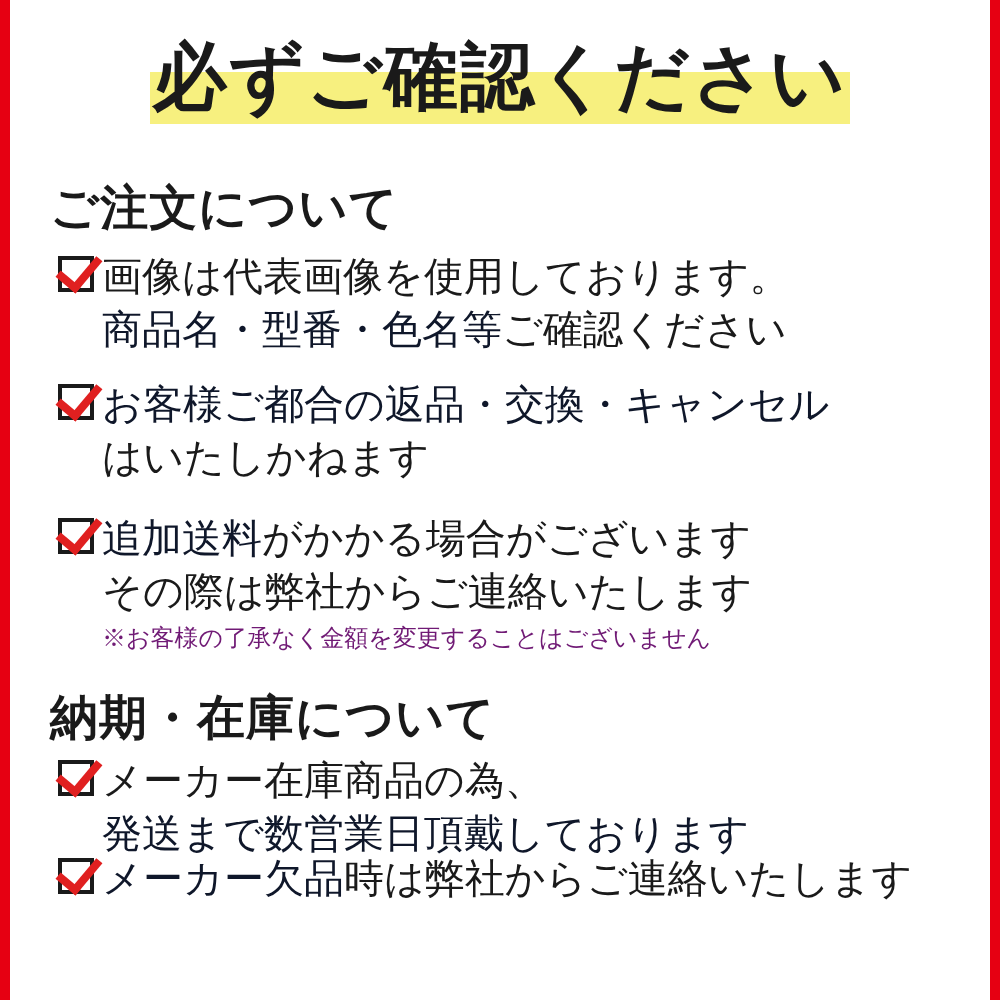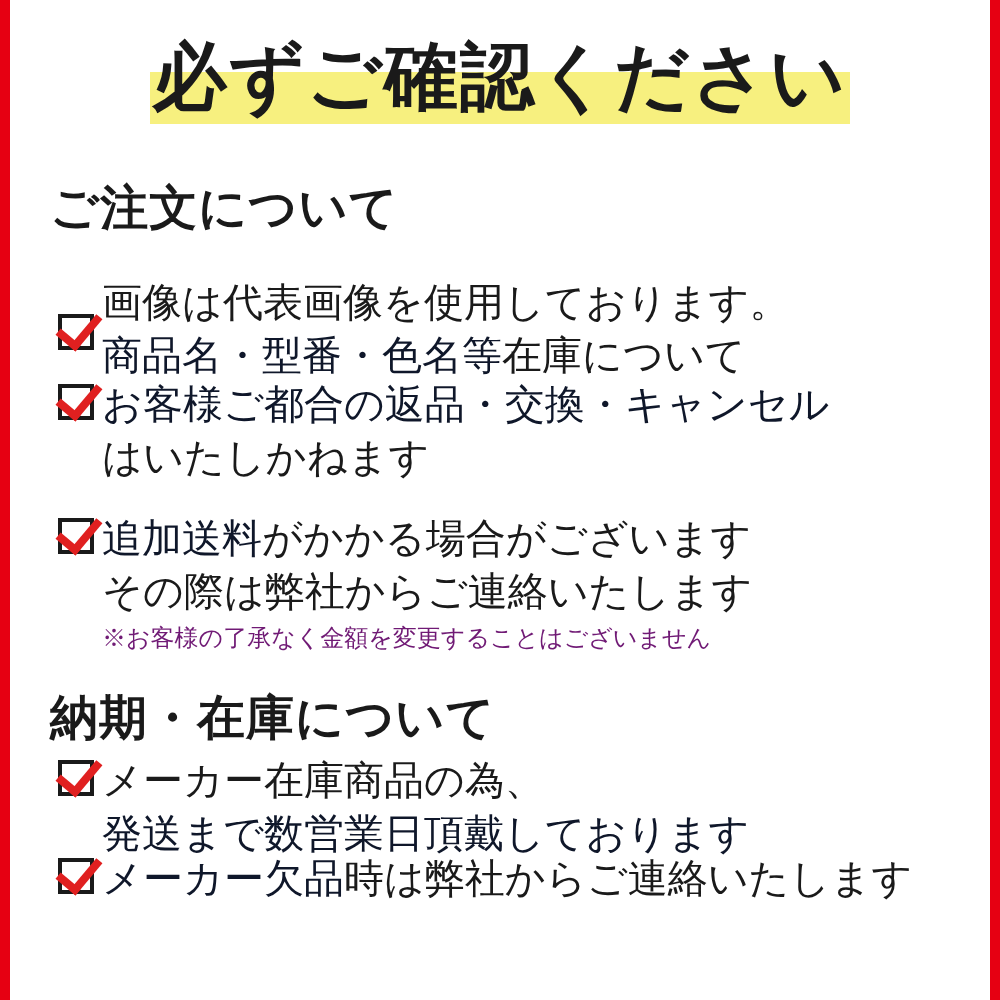--- a/index.html
+++ b/index.html
@@ -128,26 +128,26 @@
 
 <div class="page">
 
   <div class="title-wrap">
     <div class="title-hl"></div>
     <div class="title-text">必ずご確認ください</div>
   </div>
 
   <div class="section-head" style="left:40px; top:176px;">ご注文について</div>
 
-  <div class="item" style="left:48px; top:276px;align-items:center;">
+  <div class="item" style="left:48px; top:250px;">
     <div class="checkbox"></div>
     <div class="lines">
       <span>画像は代表画像を使用しております。</span>
       <span class="l2">
-        <span class="red">商品名・型番・色名等</span><span>在庫について</span>
+        <span class="red">商品名・型番・色名等</span><span>ご確認ください</span>
       </span>
     </div>
   </div>
 
   <div class="item" style="left:48px; top:378px;">
     <div class="checkbox"></div>
     <div class="lines">
       <span class="red">お客様ご都合の返品・交換・キャンセル</span>
       <span class="l2">はいたしかねます</span>
     </div>

